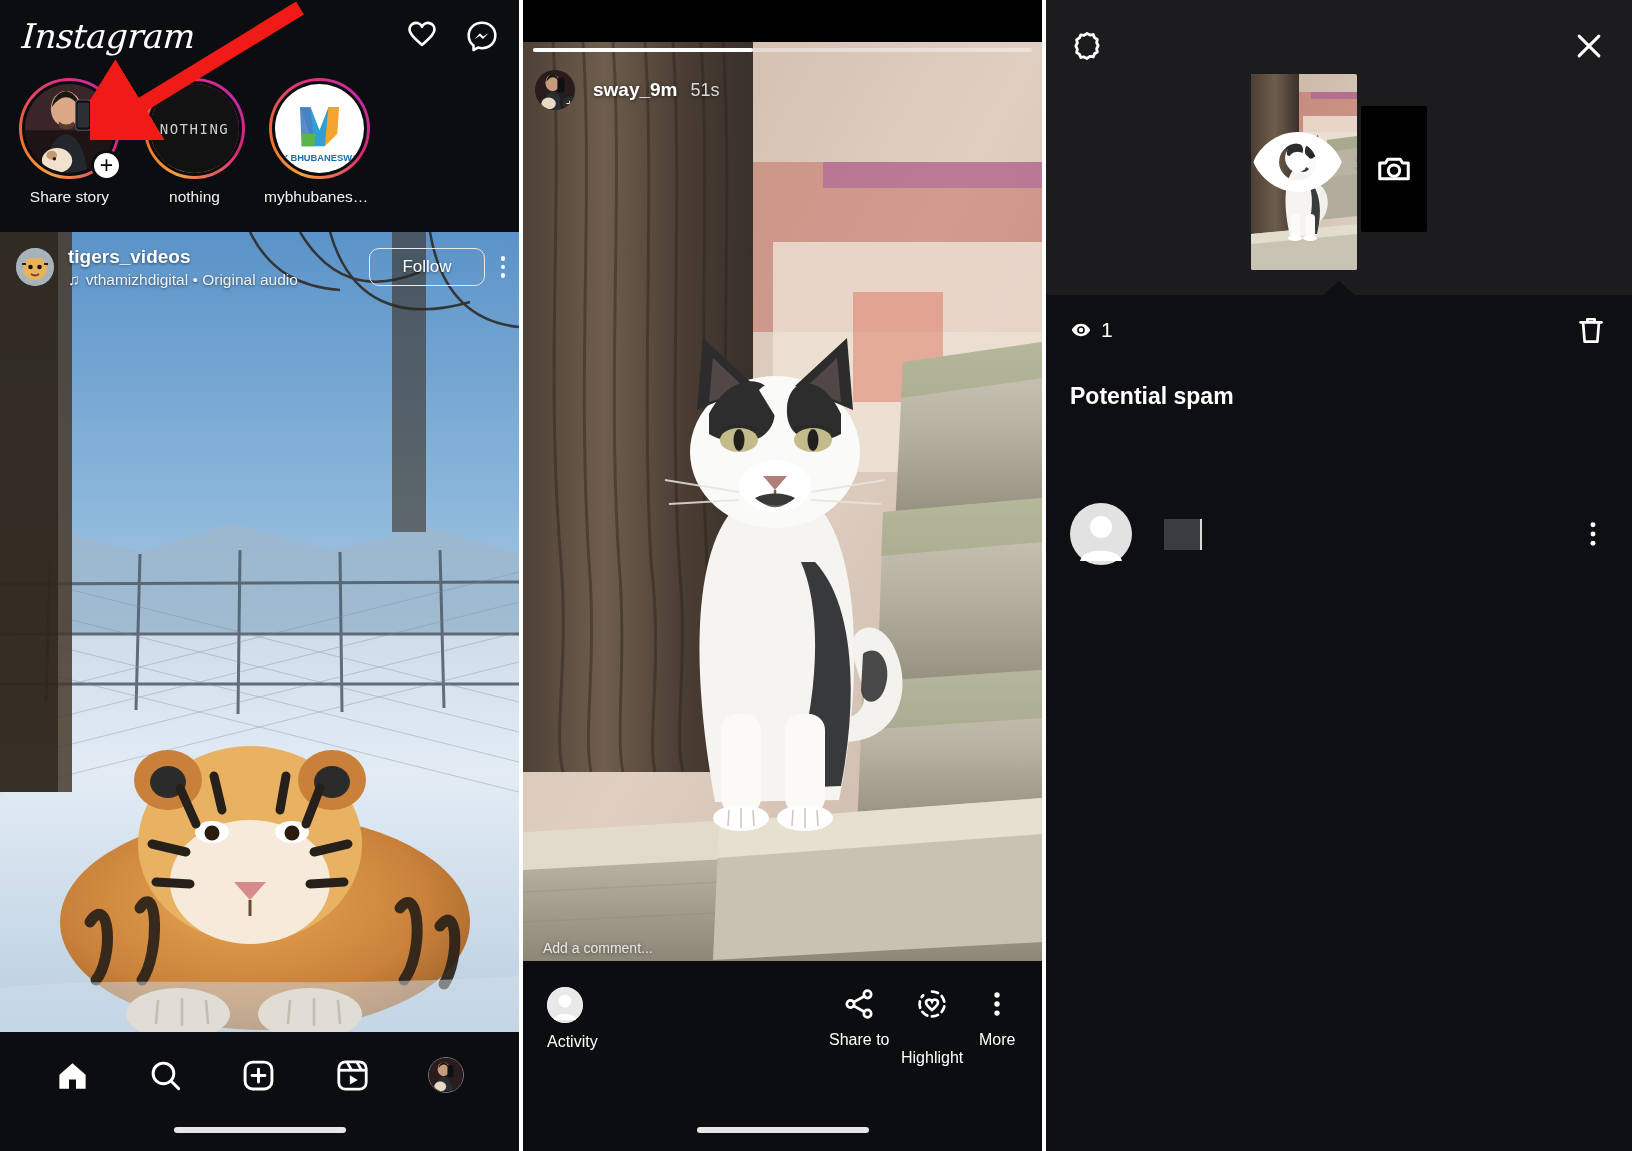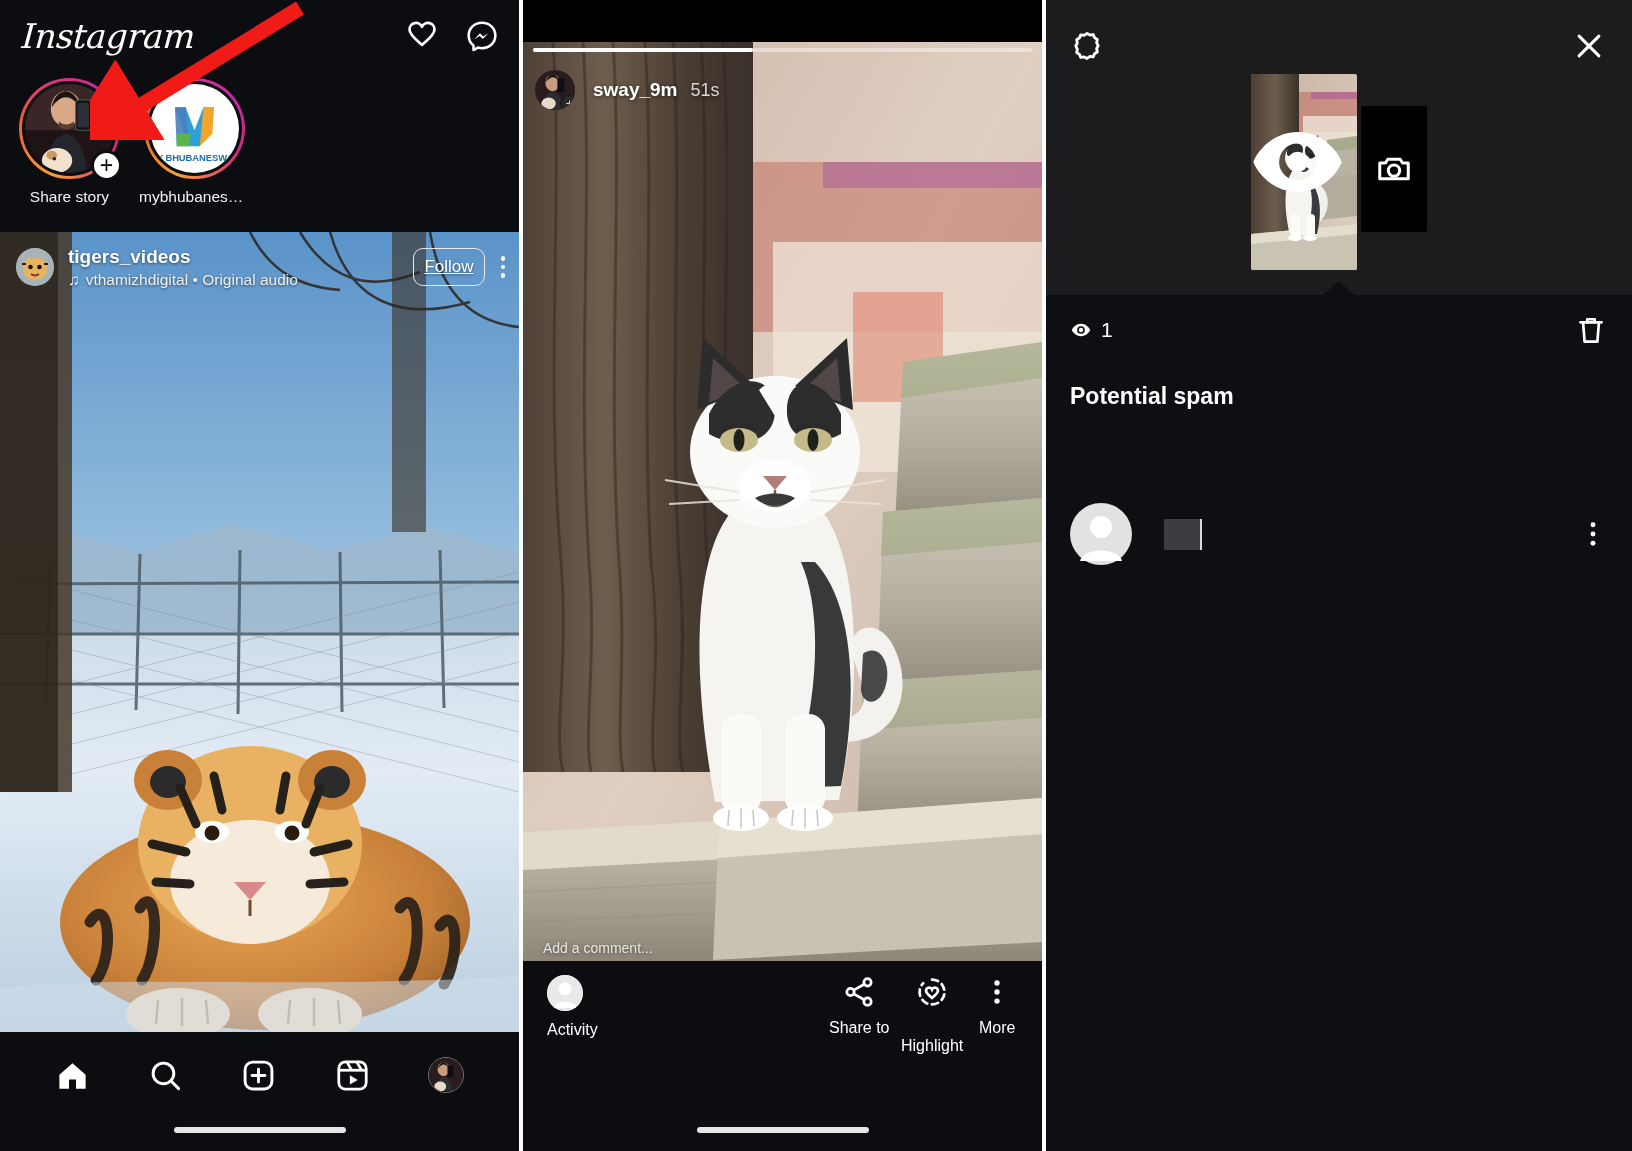--- a/index.html
+++ b/index.html
@@ -93,24 +93,23 @@
     font-size:22px;
   }
   .reel-meta { margin-left:14px; flex:1 1 auto; min-width:0; }
   .reel-user { font-size:19px; font-weight:bold; color:#fff; text-shadow:0 1px 3px rgba(0,0,0,.55); }
   .reel-audio {
     font-size:15.5px; color:#f0f0f0; margin-top:3px;
     text-shadow:0 1px 3px rgba(0,0,0,.55); display:flex; align-items:center; gap:6px;
   }
   .follow-btn {
     border:1.6px solid #e9e9e9; border-radius:10px;
-    padding: 8px 10px; color:#fff; font-size:17px; font-weight:500;
+    padding: 8px 32px; color:#fff; font-size:17px; font-weight:500;
     background:transparent; white-space:nowrap;
     text-shadow:0 1px 3px rgba(0,0,0,.5);
-    text-decoration:underline;
   }
   .reel-more { margin-left:16px; color:#fff; font-size:24px; line-height:.6; letter-spacing:0; }
   .dots-v { display:flex; flex-direction:column; gap:4px; align-items:center; }
   .dots-v i { width:4.5px; height:4.5px; background:#fff; border-radius:50%; display:block; }
 
   
   .bottom-nav {
     position:absolute; left:0; bottom:0; width:519px; height:119px;
     background:#0b0d11; z-index:8;
   }
@@ -153,21 +152,21 @@
 
   .add-comment {
     position:absolute; left:20px; bottom:195px; font-size:14px;
     color:rgba(255,255,255,0.82); text-shadow:0 1px 4px rgba(0,0,0,.5); z-index:7;
   }
 
   .story-footer {
     position:absolute; left:0; bottom:0; width:519px; height:190px;
     background:#0b0d11; z-index:8;
   }
-  .sf-actions { position:absolute; left:0; top:0; width:519px; height:130px; }
+  .sf-actions { position:absolute; left:0; top:12px; width:519px; height:130px; }
   .sf-item {
     position:absolute; display:flex; flex-direction:column; align-items:center; gap:10px;
   }
   .sf-label { font-size:16px; color:#fff; font-weight:500; }
   .sf-circle { width:36px; height:36px; border-radius:50%; background:#e9e9e9;
     display:flex; align-items:center; justify-content:center; overflow:hidden; }
   .sf-ico { width:34px; height:34px; }
   .sf-ico svg { width:100%; height:100%; display:block; }
   #sf-activity { left:24px; top:14px; align-items:flex-start; }
   #sf-share    { left:306px; top:14px; }
@@ -409,20 +408,28 @@
               <ellipse cx="36" cy="86" rx="17" ry="14" fill="#f0e2cd"></ellipse>
               <ellipse cx="30" cy="80" rx="6" ry="5" fill="#c59a6a"></ellipse>
               <circle cx="33" cy="84" r="2" fill="#2a1d14"></circle>
             </svg>
           </div>
           <span class="plus-badge">+</span>
         </div>
         <div class="story-name">Share story</div>
       </div>
 
+      <div class="story-cell">
+        <div class="ring">
+          <div class="ring-inner">
+            <div class="nothing-face">NOTHING</div>
+          </div>
+        </div>
+        <div class="story-name">nothing</div>
+      </div>
 
       <div class="story-cell">
         <div class="ring">
           <div class="ring-inner">
             <svg class="ring-img" viewBox="0 0 100 100" aria-hidden="true">
               <rect width="100" height="100" fill="#ffffff"></rect>
               <path d="M28,26 L40,26 L50,52 L60,26 L72,26 L56,70 L44,70 Z" fill="#2f9fd6"></path>
               <path d="M28,26 L40,26 L44,70 L30,70 Z" fill="#4a7fc1" opacity="0.9"></path>
               <path d="M60,26 L72,26 L70,56 L56,70 Z" fill="#f2a42c"></path>
               <path d="M30,56 L46,56 L44,70 L30,70 Z" fill="#5bb64a"></path>

